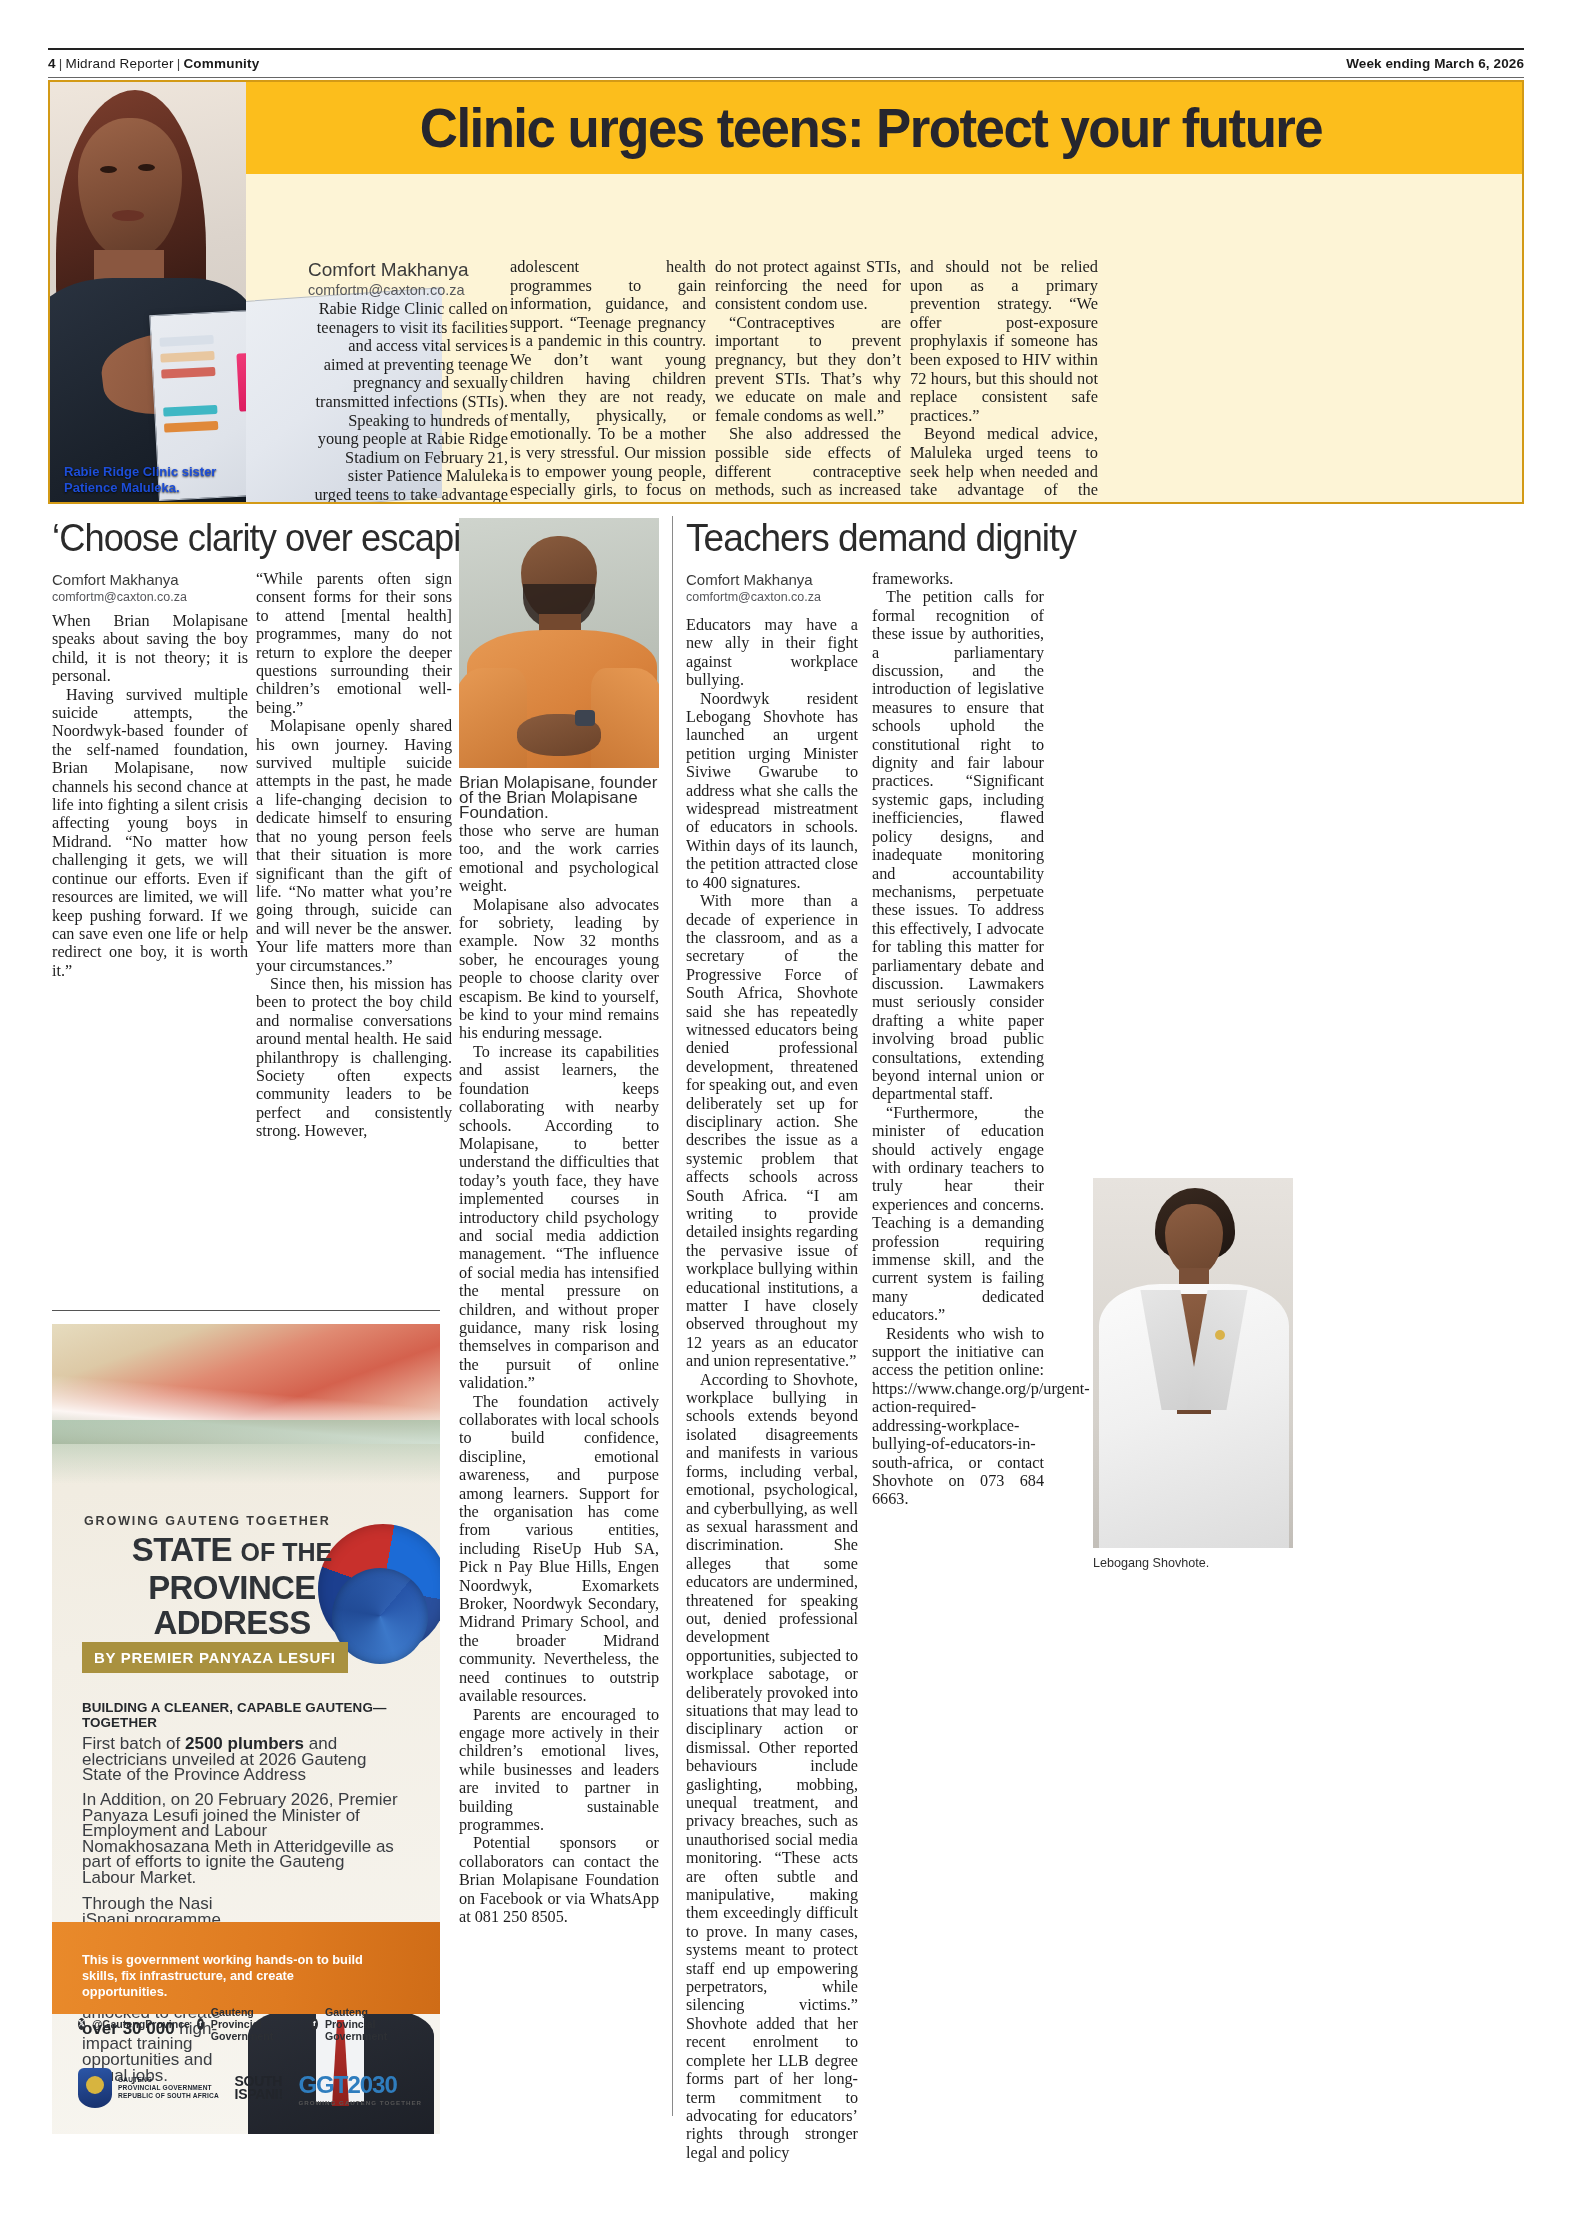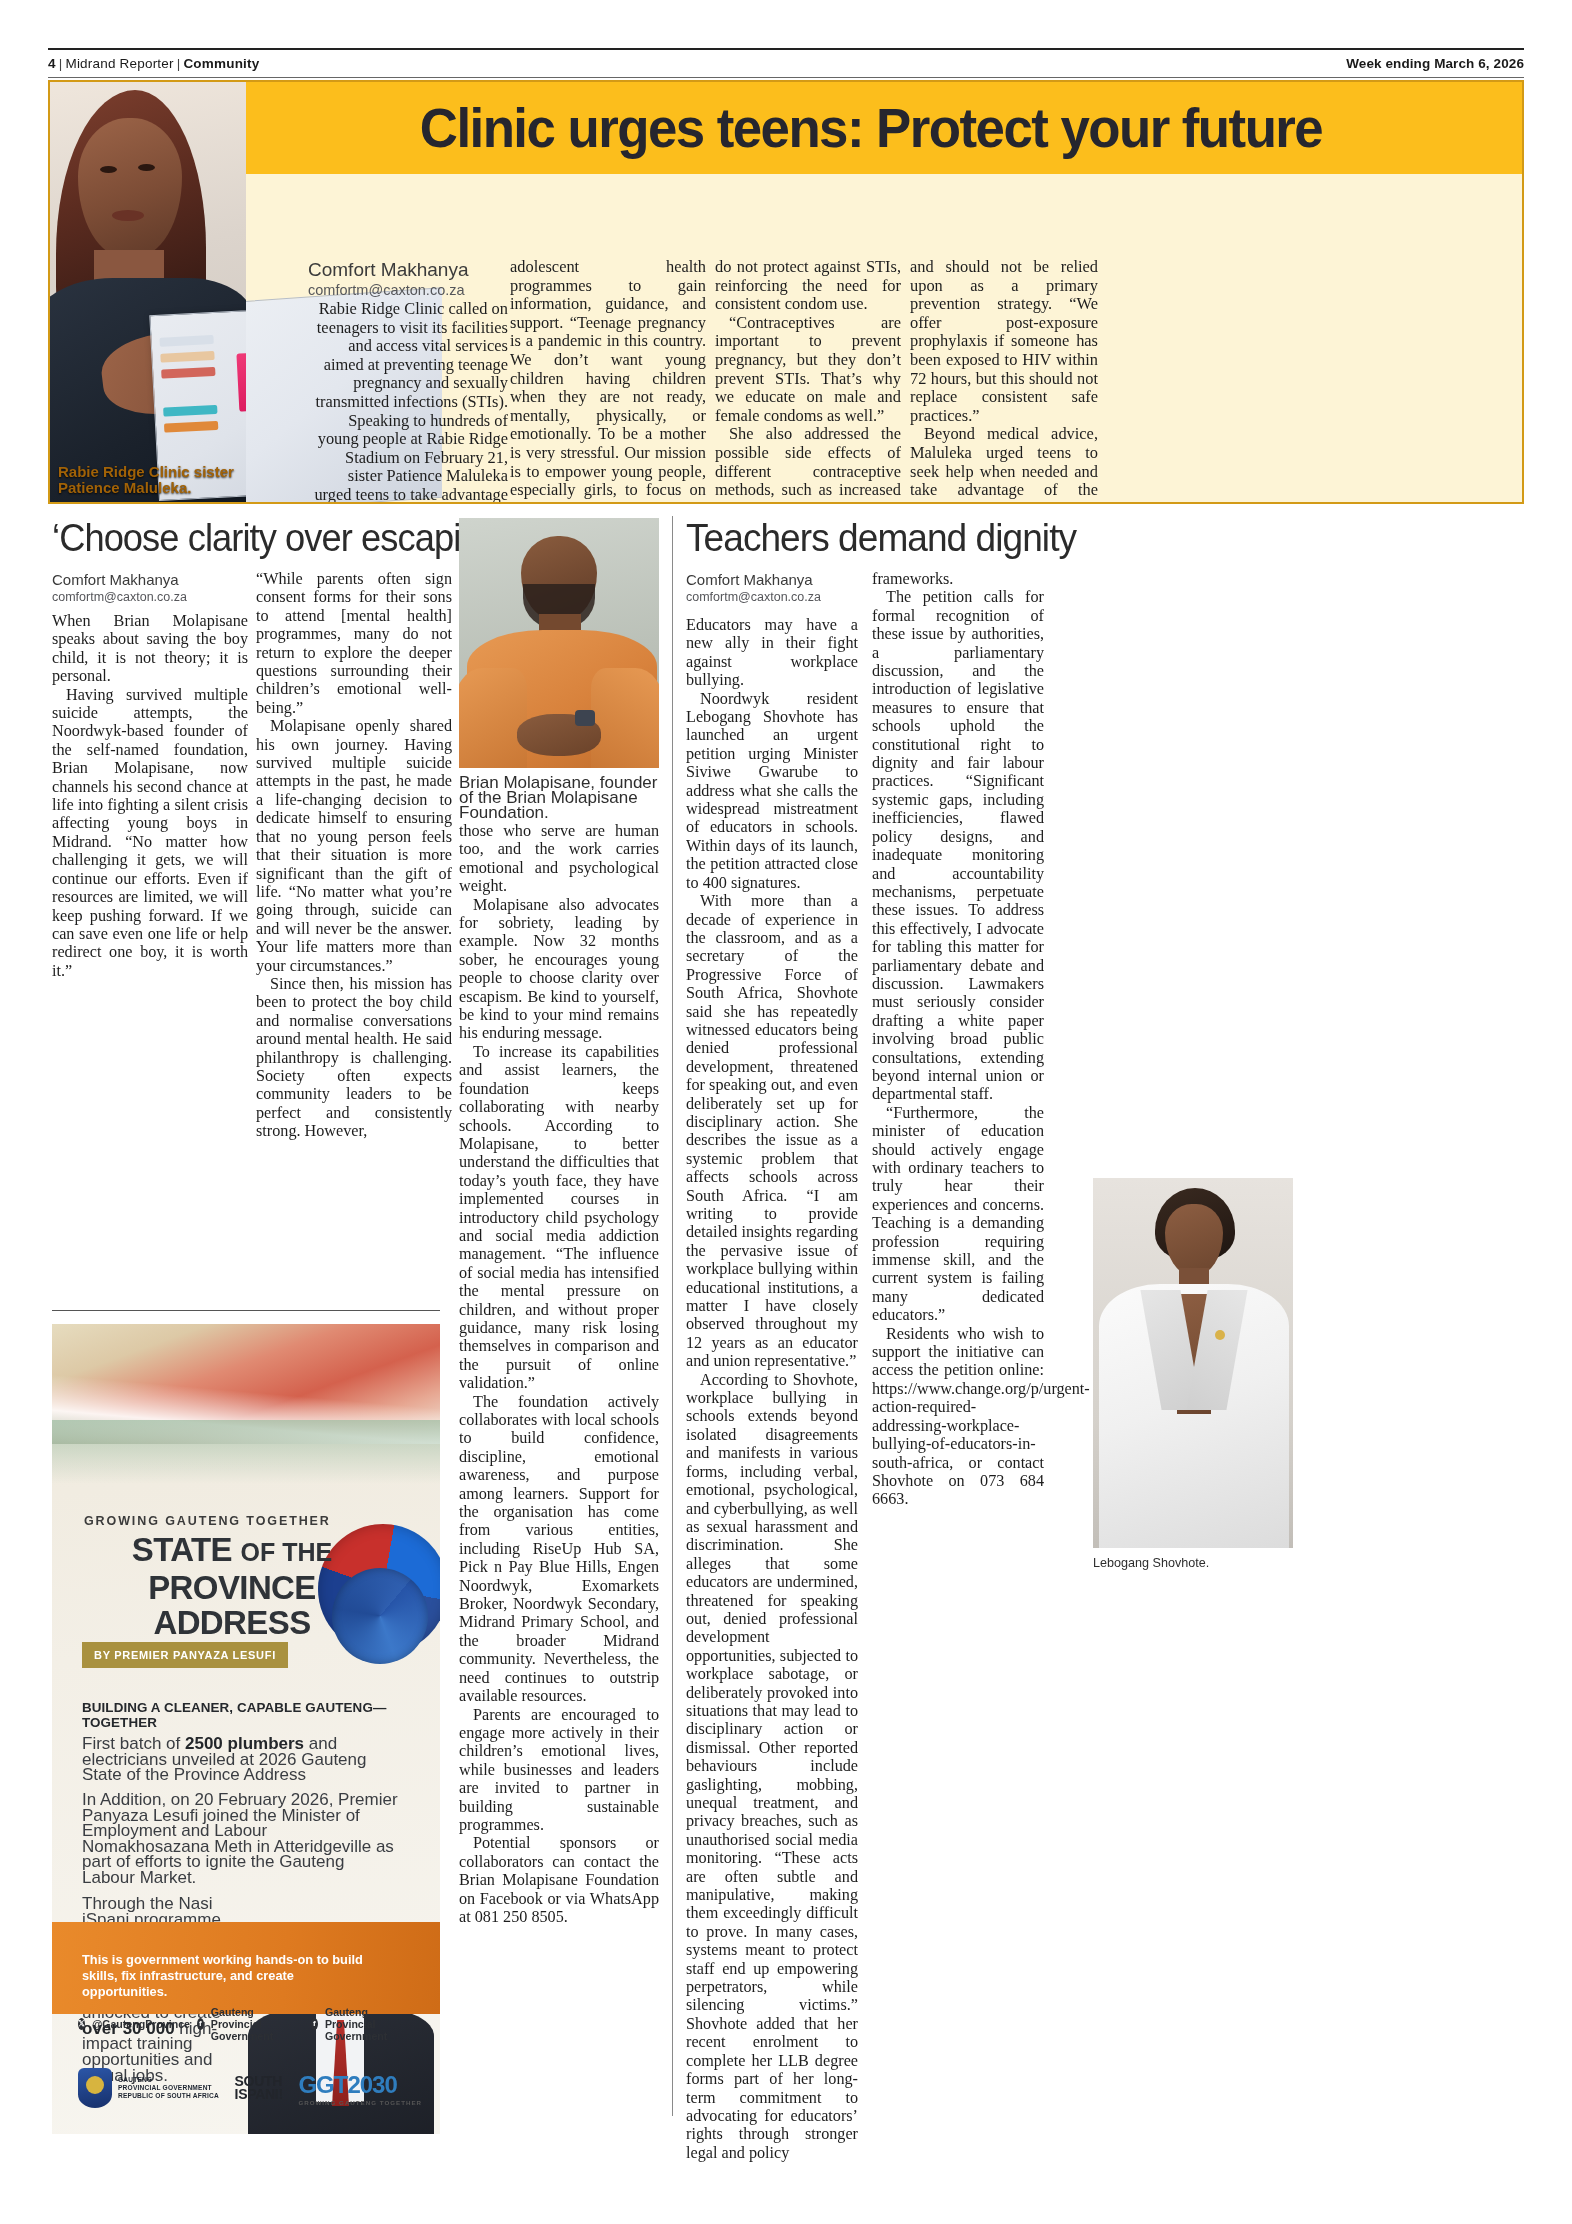--- a/index.html
+++ b/index.html
@@ -84,24 +84,24 @@
   }
   .lp-chart {
     position:absolute; left:104px; top:228px; width:196px; height:186px;
     background:linear-gradient(150deg,#e9ecf1 0%,#dfe3ea 55%,#cdd3dc 100%);
     border:1px solid #b9c0ca;
     transform:rotate(-3deg);
     box-shadow:0 0 6px rgba(0,0,0,.18);
   }
   .lp-pill { position:absolute; border-radius:2px; }
   .lp-caption {
-    position:absolute; left:8px; bottom:10px; width:178px;
+    position:absolute; left:14px; bottom:10px; width:178px;
     font-family:"Liberation Sans", sans-serif;
-    font-weight:bold; font-size:15px; line-height:16px;
-    color:#a16207; text-shadow:0 1px 2px rgba(0,0,0,.85);
+    font-weight:bold; font-size:13px; line-height:16px;
+    color:#1d4ed8; text-shadow:0 1px 2px rgba(0,0,0,.85);
     z-index:5;
   }
 
   
   .lead-photo-wide {
     position:absolute; left:0; top:0; width:392px; height:424px;
     z-index:2; overflow:hidden;
   }
   .lpw-chart {
     position:absolute; left:120px; top:214px; width:300px; height:210px;
@@ -227,21 +227,21 @@
     background:linear-gradient(180deg, rgba(160,190,164,.75), rgba(236,238,230,0));
   }
   .ad-kicker { position:absolute; left:32px; top:190px; font-size:12.5px; font-weight:bold; letter-spacing:1.9px; color:#3b3b3b; }
   .ad-title {
     position:absolute; left:30px; top:208px; width:300px;
     font-size:33px; line-height:35px; font-weight:bold; color:#2f3338; letter-spacing:-.6px;text-align:center;
   }
   .ad-title .lite { font-weight:bold; font-size:25px; letter-spacing:0; }
   .ad-premier {
     position:absolute; left:30px; top:318px;
-    background:#a9913f; color:#fff; font-size:11px; font-weight:bold;
+    background:#a9913f; color:#fff; font-size:15px; font-weight:bold;
     letter-spacing:.7px; padding:7px 12px;
   }
   .ad-circle {
     position:absolute; right:-8px; top:200px; width:130px; height:130px;
     border-radius:50%;
     background:
       conic-gradient(from 200deg,#1c3f8f 0deg 90deg,#c8302c 90deg 170deg,#1c6bd6 170deg 260deg,#2a4f9c 260deg 360deg);
     box-shadow:inset 0 0 14px rgba(0,0,0,.25);
   }
   .ad-circle2 {

